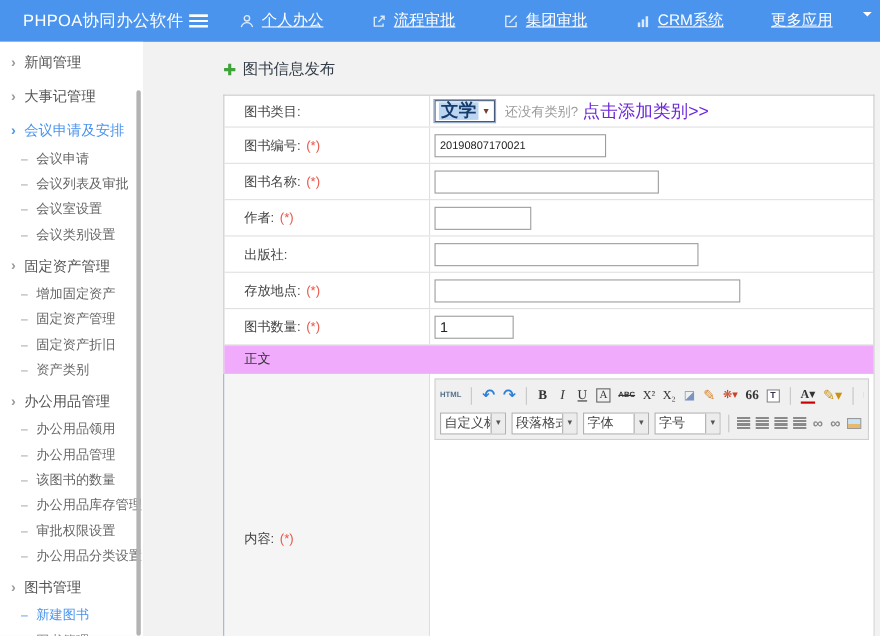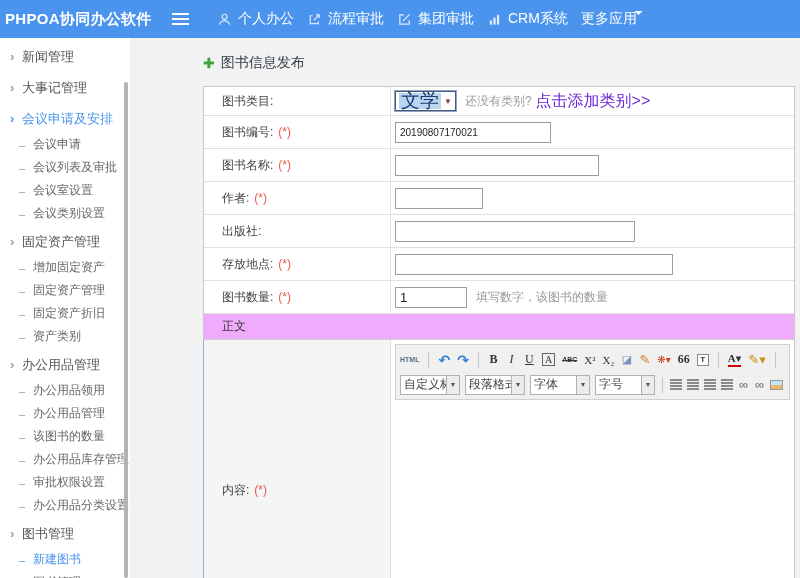--- a/index.html
+++ b/index.html
@@ -2,23 +2,23 @@
 <html><head>
 <meta charset="utf-8">
 <style>
   * { margin:0; padding:0; box-sizing:border-box; }
   html,body { width:800px; height:578px; overflow:hidden;
     font-family:"Liberation Sans","DejaVu Sans",sans-serif; background:#f2f2f2; }
 
   
   .topbar { position:absolute; left:0; top:0; width:800px; height:38px;
     background:#4a94ee; display:flex; align-items:center; color:#fff; }
-  .logo { width:172px; padding-left:5px; font-size:15px; font-weight:bold; letter-spacing:.3px; white-space:nowrap; }
+  .logo { width:172px; padding-left:21px; font-size:15px; font-weight:normal; letter-spacing:.3px; white-space:nowrap; }
   .hamburger { width:17px; height:12px; background:repeating-linear-gradient(to bottom,#fff 0 2px,transparent 2px 5px); cursor:pointer; }
-  .topnav { display:flex; align-items:flex-start; margin-left:28px; gap:13px; }
+  .topnav { display:flex; align-items:flex-start; margin-left:28px; gap:43px;text-decoration:underline; }
   .nav-item { display:flex; align-items:center; gap:6px; font-size:14px; cursor:pointer; white-space:nowrap; }
   .nav-item svg { display:block; opacity:.92; }
   .nav-caret { margin-left:-16px; cursor:pointer; display:flex; }
 
   
   .sidebar { position:absolute; left:0; top:38px; width:130px; height:540px;
     background:#fff; overflow:hidden; padding-top:4px; }
   .side-group { margin-bottom:2px; }
   .side-parent { height:29px; display:flex; align-items:center; padding-left:22px;
     position:relative; font-size:13px; color:#555; cursor:pointer; white-space:nowrap; }
@@ -53,21 +53,21 @@
   .row-book-name .text-input { width:204px; }
   .row-author .text-input { width:88px; }
   .row-publisher .text-input { width:240px; }
   .row-location .text-input { width:278px; }
   .row-quantity .text-input { width:72px; }
   .hint { margin-left:9px; font-size:12px; color:#999; white-space:nowrap; }
   .add-link { margin-left:4px; font-size:16px; color:#6d28d9; cursor:pointer; white-space:nowrap; }
 
   .cat-select { display:inline-flex; align-items:center; gap:3px; border:1px solid #45597a;
     outline:1px solid #8ea6c4; background:#fff; padding:1px 3px; height:20px; cursor:pointer; }
-  .cat-select .sel-txt { background:#bcd6f2; color:#163c6e; font-size:19px; padding:0 2px; line-height:16px; }
+  .cat-select .sel-txt { background:#bcd6f2; color:#163c6e; font-size:16px; padding:0 2px; line-height:16px;font-weight:bold; }
   .cat-select .sel-caret { color:#7a3a2c; font-size:8px; }
 
   .section-header { height:26px; background:#f0abfc; border-bottom:1px solid #d0d0d0;
     display:flex; align-items:center; padding-left:18px; font-size:12px; color:#333; }
 
   .content-row { display:flex; height:300px; border-left:1px solid #8cb2d4; margin-left:-1px; }
   .content-label { width:187px; flex:none; background:#f5f5f5; border-right:1px solid #ddd;
     display:flex; align-items:center; padding-left:18px; font-size:12px; color:#444; white-space:nowrap; }
   .editor-cell { flex:1; background:#fff; padding:4px; overflow:hidden; }
   .editor-toolbar { border:1px solid #d0d0d0; background:#f0f0f0; padding:2px 4px; }
@@ -328,21 +328,20 @@
             <input class="text-input" type="text" value="" style="">
           </div>
         </div>
         <div class="form-row row-quantity">
           <div class="cell-label">
             <span>图书数量:</span>
             <span class="req">(*)</span>
           </div>
           <div class="cell-value">
             <input class="text-input" type="text" value="1" style="">
-            <span class="hint">填写数字，该图书的数量</span>
           </div>
         </div>
       </div>
     <div class="section-header">正文</div>
     <div class="content-row">
       <div class="content-label">
         <span>内容:</span>
         <span class="req">(*)</span>
       </div>
       <div class="editor-cell">

